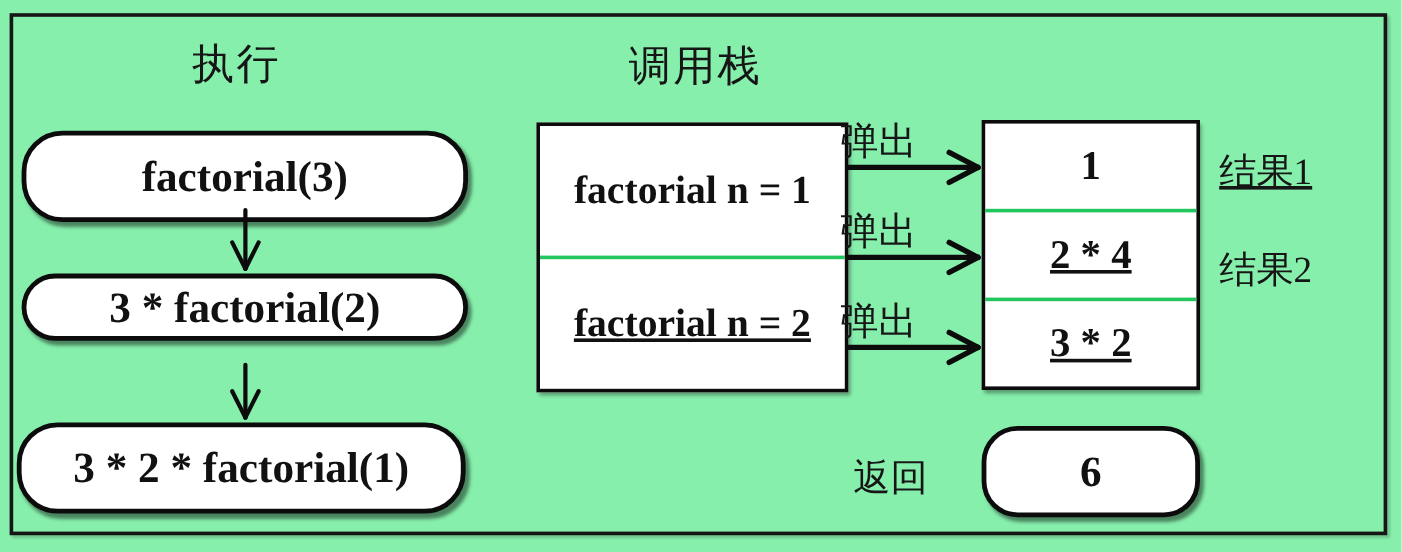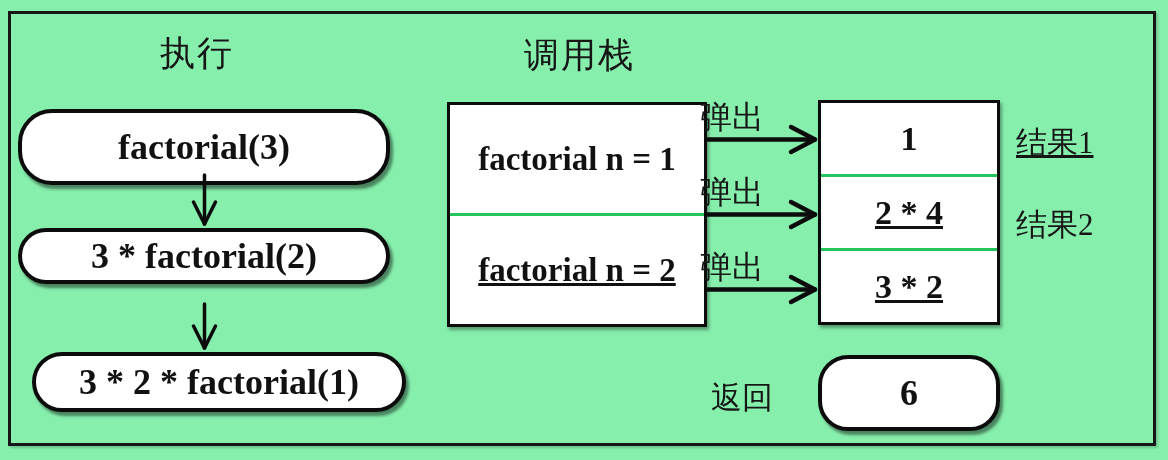--- a/index.html
+++ b/index.html
@@ -95,21 +95,21 @@
 
   <div class="title" style="left:160px; top:30px;">执行</div>
   <div class="title" style="left:524px; top:32px;text-align:center;">调用栈</div>
 
   <div class="rounded-box" style="left:18px; top:97px; width:372px; height:76px;margin-top:12px;">
     <span>factorial(3)</span>
   </div>
   <div class="rounded-box" style="left:18px; top:228px; width:372px; height:56px;">
     <span>3 * factorial(2)</span>
   </div>
-  <div class="rounded-box" style="left:32px; top:352px; width:374px; height:60px;">
+  <div class="rounded-box" style="left:14px; top:352px; width:374px; height:76px;">
     <span>3 * 2 * factorial(1)</span>
   </div>
 
   <div class="stack-box" style="left:447px; top:102px; width:260px; height:225px;">
     <div class="stack-row">
       <span>factorial n = 1</span>
     </div>
     <div class="stack-row">
       <span>factorial n = 2</span>
     </div>

